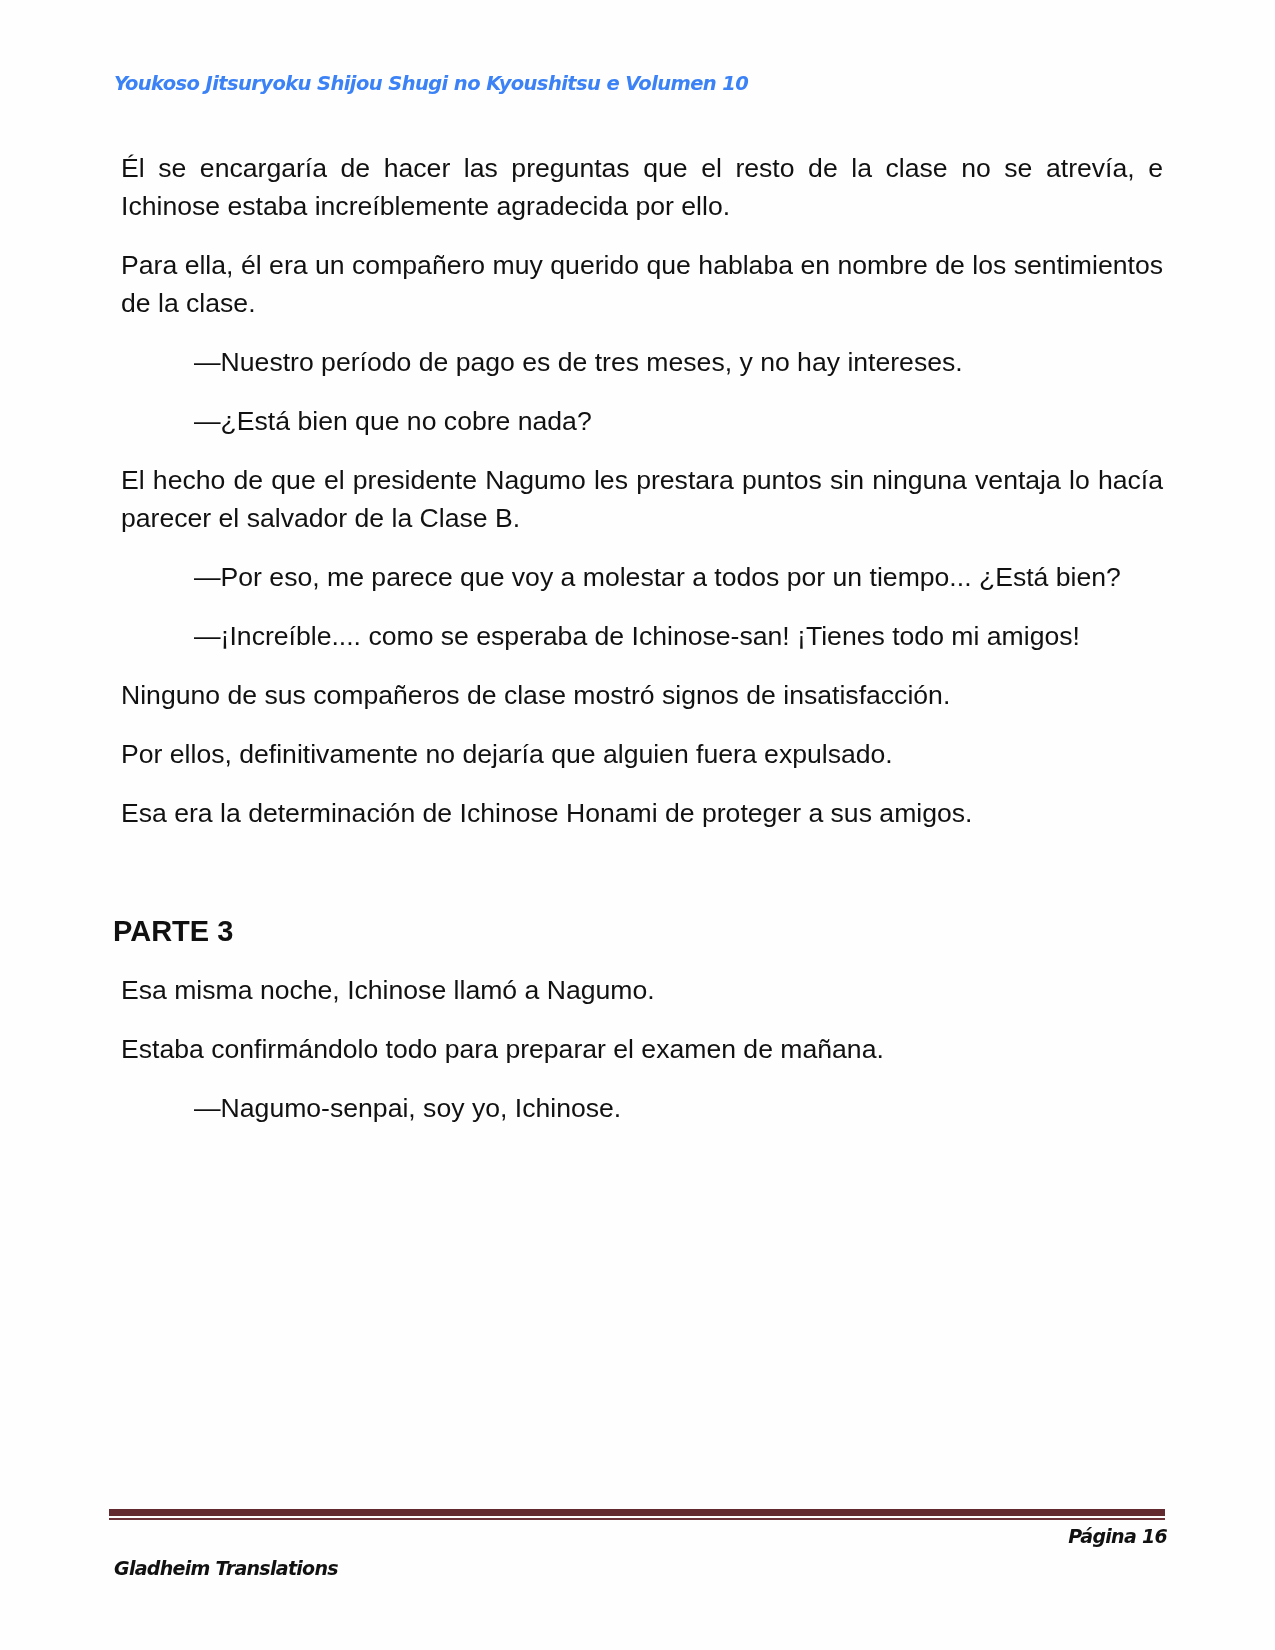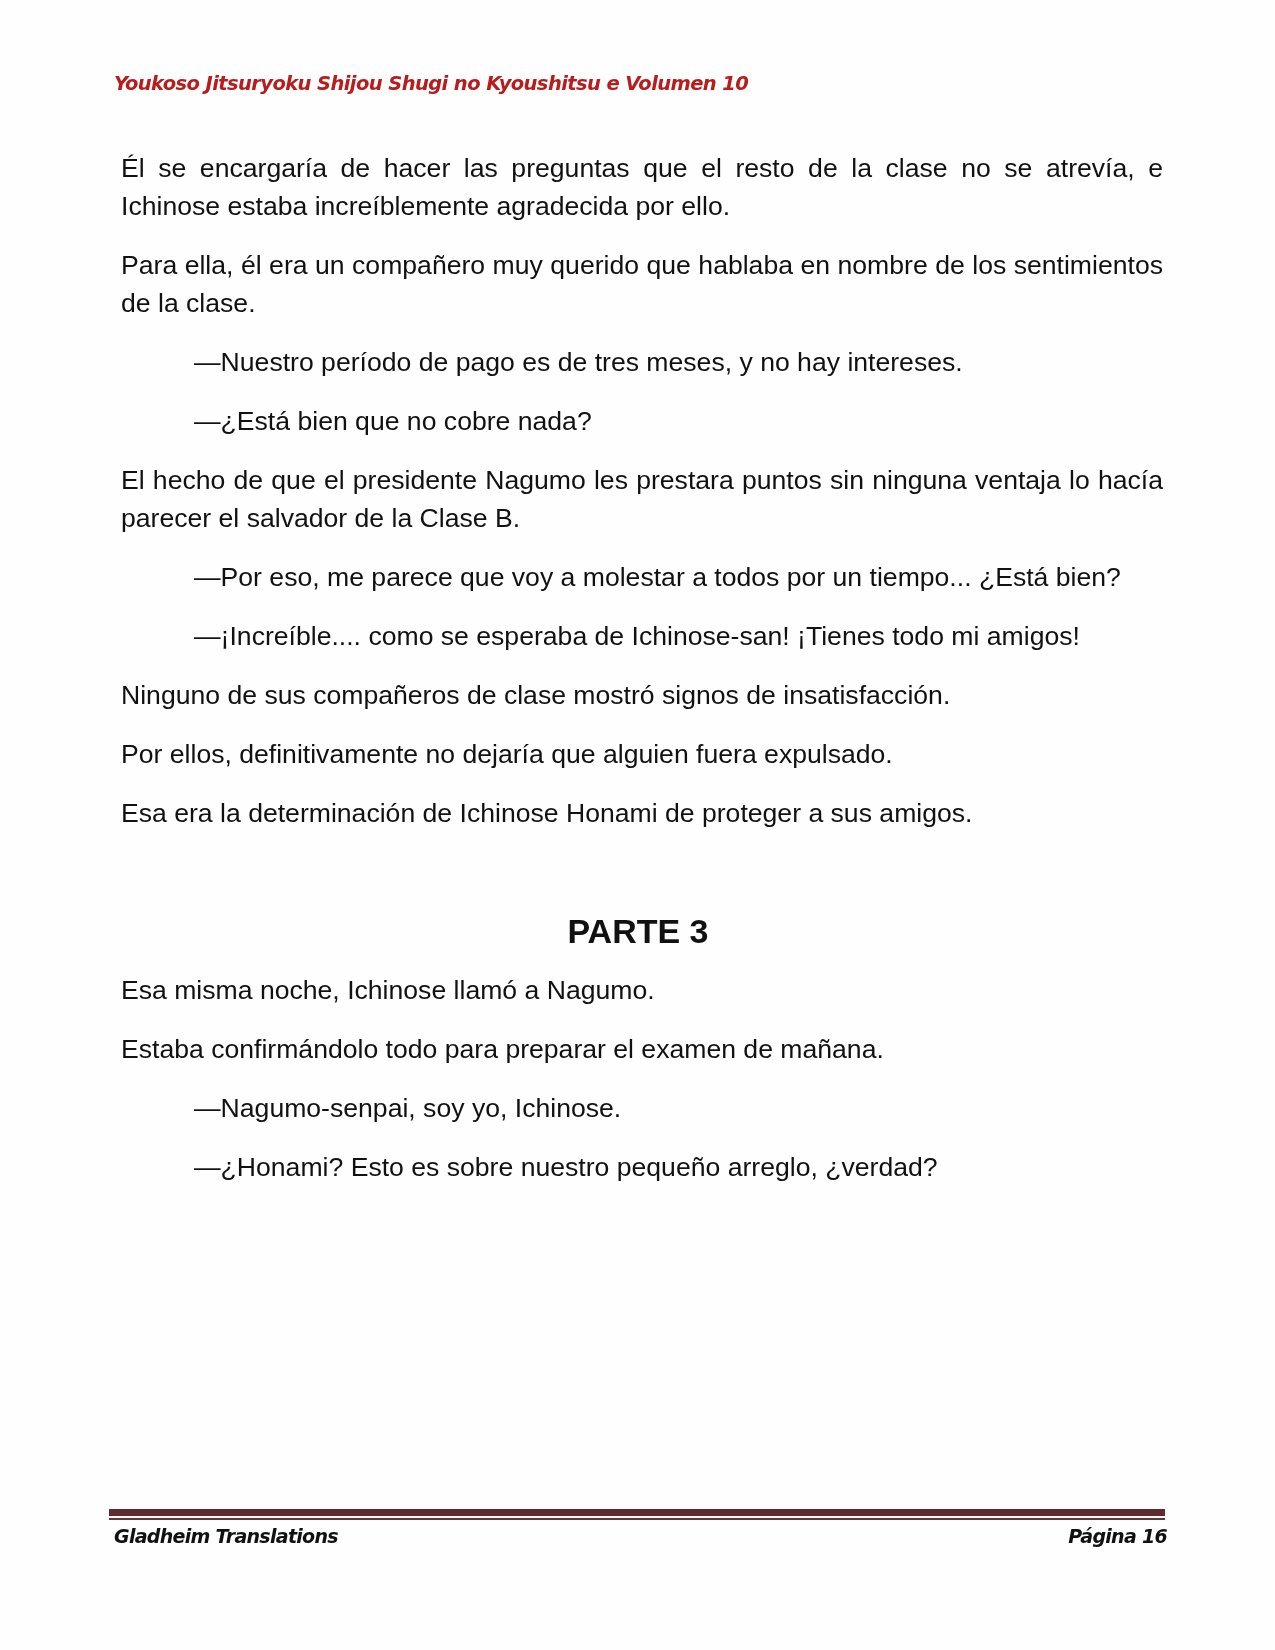--- a/index.html
+++ b/index.html
@@ -10,21 +10,21 @@
       overflow: hidden;
       color: #111;
     }
     .running-header {
       position: absolute;
       left: 114px; top: 72px;
       font-family: "DejaVu Sans", sans-serif;
       font-style: italic; font-weight: bold;
       font-size: 19.5px;
       letter-spacing: -0.6px;
-      color: #b91c1c;
+      color: #3b82f6;
       white-space: nowrap;
     }
     .content {
       position: absolute;
       left: 113px; top: 149px;
       width: 1050px;
       font-family: "Liberation Sans", sans-serif;
       font-size: 26.6px;
       line-height: 38px;
       color: #111;
@@ -32,24 +32,23 @@
     .content p {
       margin: 0 0 21px 8px;
       text-align: justify;
     }
     .content p.dialogue {
       padding-left: 73px;
     }
     .content h2 {
       font-family: "Liberation Sans", sans-serif;
       font-weight: bold;
-      font-size: 34px;
+      font-size: 29px;
       line-height: 38px;
       margin: 80px 0 21px 0;
-      text-align: center;
     }
     .footer-rule-thick {
       position: absolute;
       left: 109px; top: 1509px;
       width: 1056px; height: 7px;
       background: #622a2f;
     }
     .footer-rule-thin {
       position: absolute;
       left: 109px; top: 1518px;
@@ -59,21 +58,21 @@
     .footer-left, .footer-right {
       position: absolute;
       top: 1525px;
       font-family: "DejaVu Sans", sans-serif;
       font-style: italic; font-weight: bold;
       font-size: 19px;
       letter-spacing: -0.7px;
       color: #111;
       white-space: nowrap;
     }
-    .footer-left { left: 114px; }
+    .footer-left { left: 114px; margin-top: 32px; }
     .footer-right { right: 108px; text-align: right; }
   </style>
 </head>
 <body>
 
 <div class="running-header">Youkoso Jitsuryoku Shijou Shugi no Kyoushitsu e Volumen 10</div>
 
 <div class="content">
   <p>Él se encargaría de hacer las preguntas que el resto de la clase no se atrevía, e Ichinose estaba increíblemente agradecida por ello.</p>
   <p>Para ella, él era un compañero muy querido que hablaba en nombre de los sentimientos de la clase.</p>
@@ -82,19 +81,18 @@
   <p>El hecho de que el presidente Nagumo les prestara puntos sin ninguna ventaja lo hacía parecer el salvador de la Clase B.</p>
   <p class="dialogue">—Por eso, me parece que voy a molestar a todos por un tiempo... ¿Está bien?</p>
   <p class="dialogue">—¡Increíble.... como se esperaba de Ichinose-san! ¡Tienes todo mi amigos!</p>
   <p>Ninguno de sus compañeros de clase mostró signos de insatisfacción.</p>
   <p>Por ellos, definitivamente no dejaría que alguien fuera expulsado.</p>
   <p>Esa era la determinación de Ichinose Honami de proteger a sus amigos.</p>
   <h2>PARTE 3</h2>
   <p>Esa misma noche, Ichinose llamó a Nagumo.</p>
   <p>Estaba confirmándolo todo para preparar el examen de mañana.</p>
   <p class="dialogue">—Nagumo-senpai, soy yo, Ichinose.</p>
-  <p class="dialogue">—¿Honami? Esto es sobre nuestro pequeño arreglo, ¿verdad?</p>
 </div>
 
 <div class="footer-rule-thick"></div>
 <div class="footer-rule-thin"></div>
 <div class="footer-left">Gladheim Translations</div>
 <div class="footer-right">Página 16</div>
 
 </body></html>

